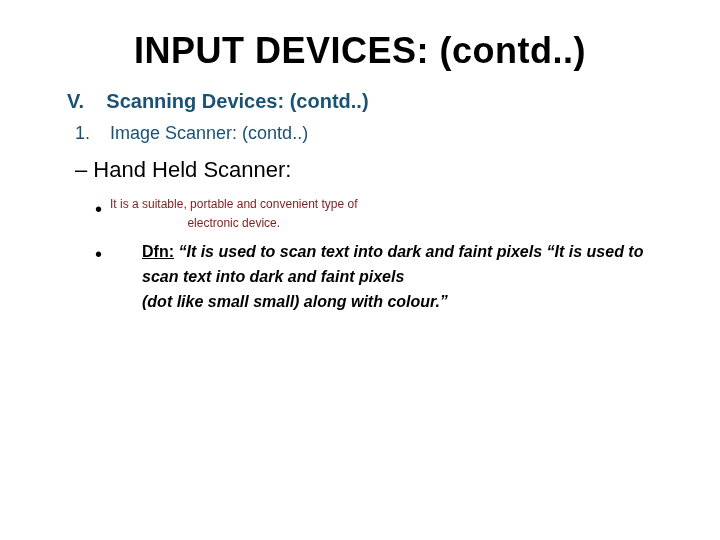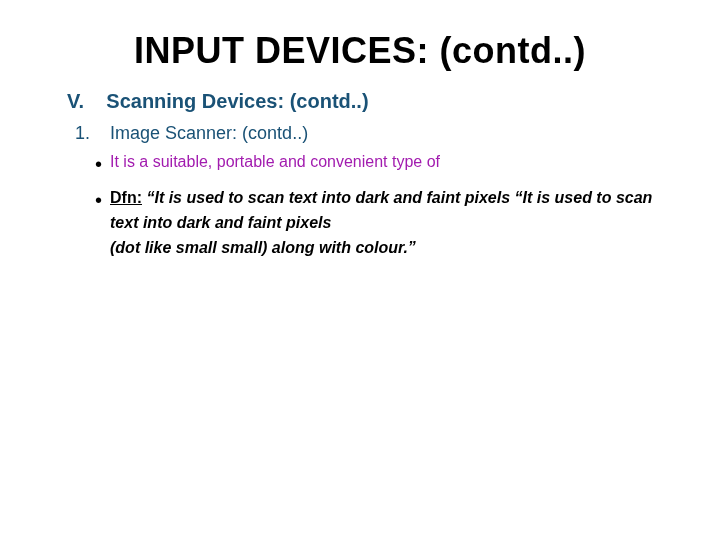--- a/index.html
+++ b/index.html
@@ -42,21 +42,21 @@
       color: #1a5276;
       margin-bottom: 10px;
       margin-left: 12px;
     }
 
     .subsection-heading {
       font-family: Arial, Helvetica, sans-serif;
       font-size: 18px;
       font-weight: normal;
       color: #1a5276;
-      margin-bottom: 6px;
+      margin-bottom: 13px;
       margin-left: 20px;
     }
 
     .dash-heading {
       font-family: Arial, Helvetica, sans-serif;
       font-size: 22px;
       font-weight: normal;
       color: #000000;
       margin-bottom: 12px;
       margin-left: 20px;
@@ -76,33 +76,34 @@
     .bullet-dot {
       font-size: 20px;
       line-height: 1.4;
       margin-right: 8px;
       flex-shrink: 0;
       font-family: Arial, Helvetica, sans-serif;
     }
 
     .bullet-text {
       font-family: Arial, Helvetica, sans-serif;
-      font-size: 16px;
+      font-size: 12px;
       line-height: 1.55;
-      color: #a21caf;
+      color: #7f1d1d;
       text-align: center;
     }
 
     .bullet-text-italic {
       font-family: Arial, Helvetica, sans-serif;
       font-size: 16px;
       line-height: 1.55;
       color: #000000;
       font-style: italic;
       font-weight: bold;
+      margin-left: 32px;
     }
 
     .dfn-label {
       text-decoration: underline;
       font-style: normal;
       font-weight: bold;
     }
   </style>
 </head>
 <body>
@@ -116,27 +117,29 @@
     &nbsp;&nbsp;
     <span>Scanning Devices: (contd..)</span>
   </div>
 
   <div class="subsection-heading">
     <span>1.</span>
     &nbsp;&nbsp;
     <span>Image Scanner: (contd..)</span>
   </div>
 
+  <div class="dash-heading">– Hand Held Scanner:</div>
 
   <div class="bullet-block">
 
     <div class="bullet-item">
       <span class="bullet-dot">•</span>
       <div>
         <div class="bullet-text">It  is  a  suitable,  portable  and  convenient  type  of</div>
+        <div class="bullet-text">electronic device.</div>
       </div>
     </div>
 
     <div class="bullet-item">
       <span class="bullet-dot">•</span>
       <div>
         <div class="bullet-text-italic">
           <span class="dfn-label">Dfn:</span>
           <span>“It is used to scan text into dark and faint pixels</span>
           <span> “It is used to scan text into dark and faint pixels</span>

